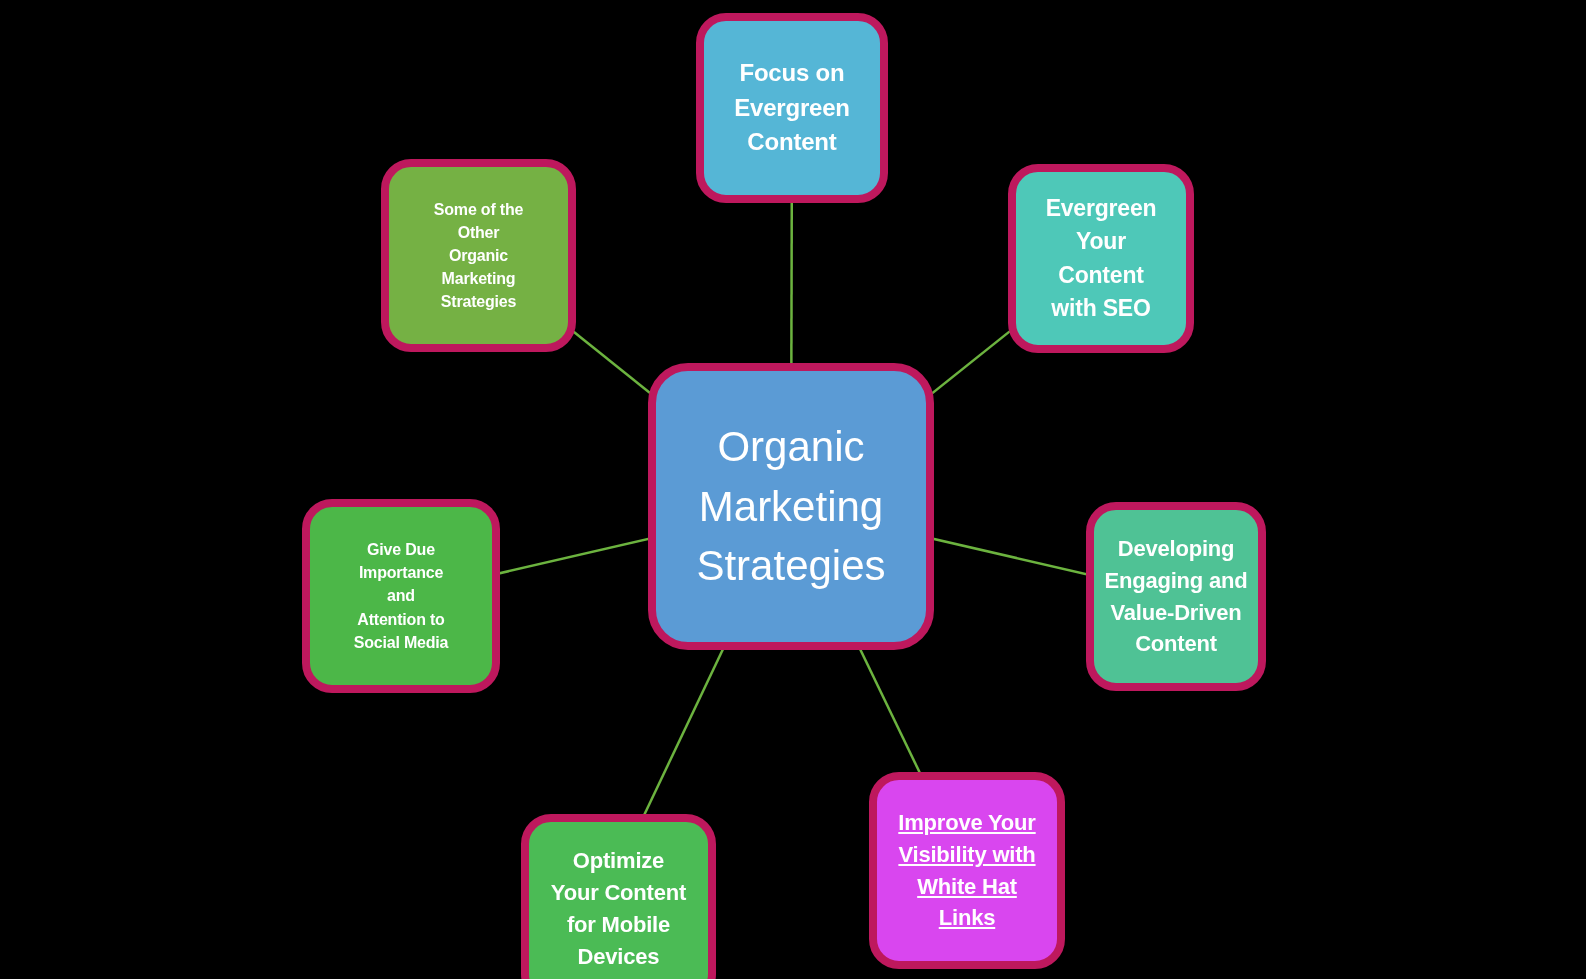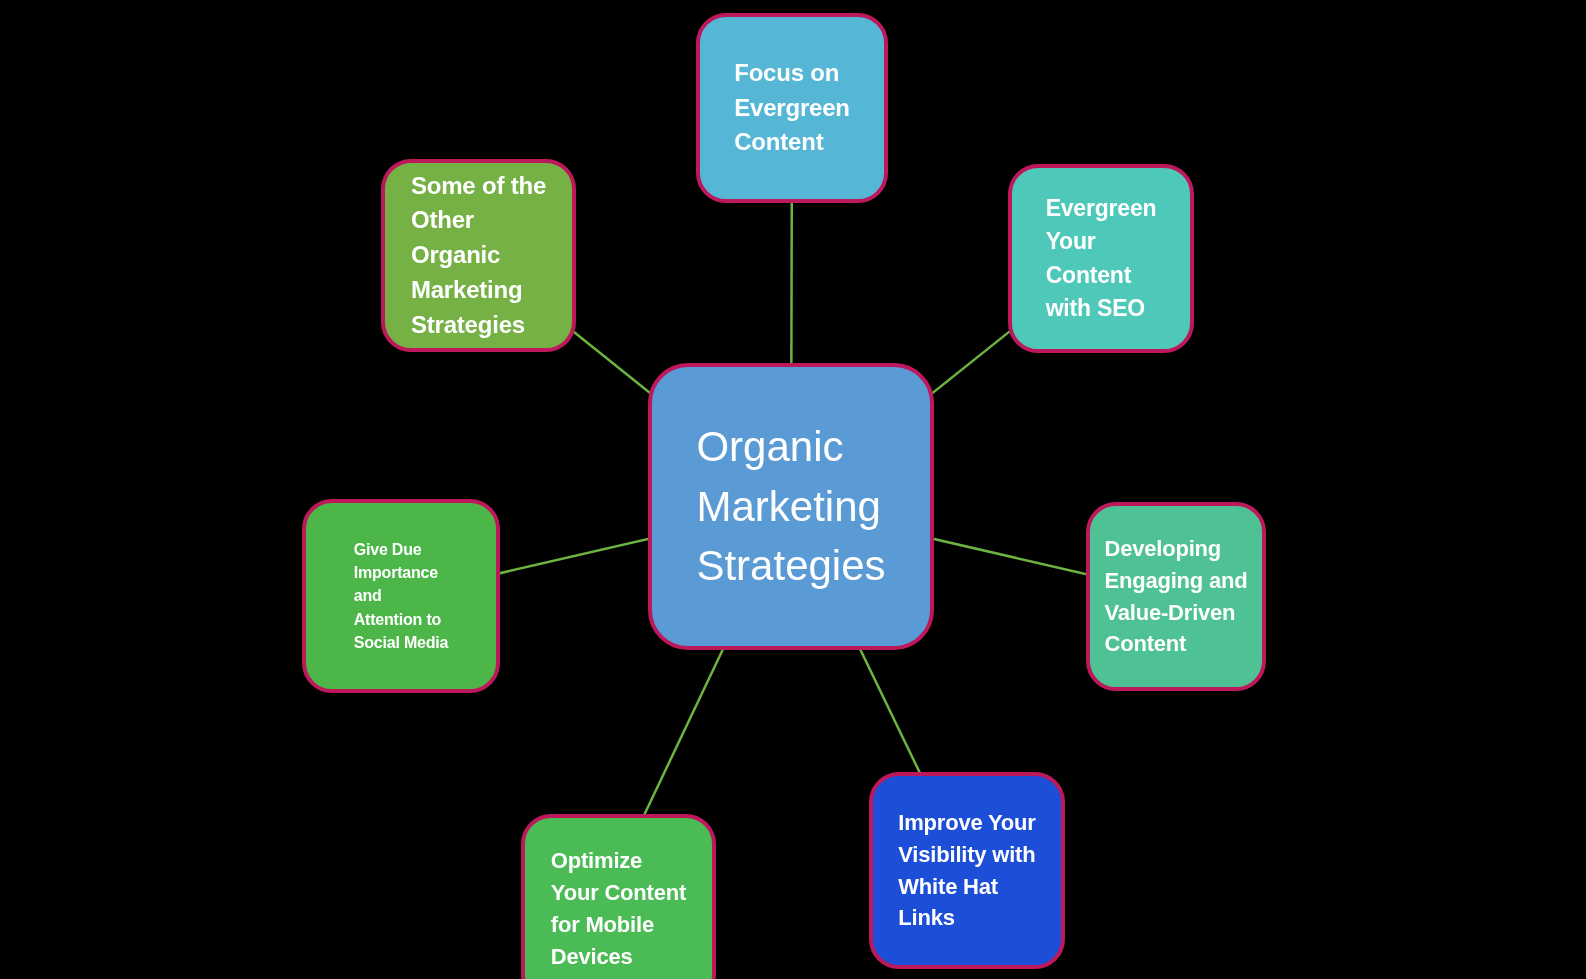--- a/index.html
+++ b/index.html
@@ -21,25 +21,26 @@
     top: 0;
     width: 1586px;
     height: 979px;
   }
   .connectors line {
     stroke-width: 2.5;
   }
   .node {
     position: absolute;
     box-sizing: border-box;
-    border: 4px solid #be185d;
+    border: 8px solid #be185d;
     border-radius: 30px;
     display: flex;
     align-items: center;
     justify-content: center;
+    text-align: center;
     color: #FFFFFF;
     font-weight: bold;
     white-space: pre-line;
     line-height: 1.45;
     letter-spacing: -0.2px;
     padding: 6px;
   }
   .node-center {
     left: 648px; top: 363px; width: 286px; height: 287px;
     border-radius: 40px;
@@ -47,21 +48,21 @@
     font-size: 42px;
     line-height: 1.42;
     letter-spacing: 0;
   }
   .n0 { left: 696px;  top: 13px;  width: 192px; height: 190px; font-size: 24px; }
   .n1 { left: 1008px; top: 164px; width: 186px; height: 189px; font-size: 23px; }
   .n2 { left: 1086px; top: 502px; width: 180px; height: 189px; font-size: 22px; }
   .n3 { left: 869px;  top: 772px; width: 196px; height: 197px; font-size: 22px; }
   .n4 { left: 521px;  top: 774px; width: 195px; height: 190px; font-size: 22px; margin-top: 40px; }
   .n5 { left: 302px;  top: 499px; width: 198px; height: 194px; font-size: 16px; }
-  .n6 { left: 381px;  top: 159px; width: 195px; height: 193px; font-size: 24px; }
+  .n6 { left: 381px;  top: 159px; width: 195px; height: 193px; font-size: 16px; }
 </style>
 </head>
 <body>
 
 <div class="canvas">
 
   <svg class="connectors" viewBox="0 0 1586 979">
     <line x1="791" y1="506" x2="792" y2="108" style="stroke: rgb(108, 179, 63);"></line>
     <line x1="791" y1="506" x2="1101" y2="258.5" style="stroke: rgb(108, 179, 63);"></line>
     <line x1="791" y1="506" x2="1183" y2="596.5" style="stroke: rgb(108, 179, 63);"></line>
@@ -82,21 +83,21 @@
   <div class="node n1" style="background-color: rgb(78, 200, 184);">Evergreen
 Your
 Content
 with SEO</div>
 
   <div class="node n2" style="background-color: rgb(79, 194, 149);">Developing
 Engaging and
 Value-Driven
 Content</div>
 
-  <div class="node n3" style="background-color: #1d4ed8;">Improve Your
+  <div class="node n3" style="background-color: #d946ef; text-decoration: underline;">Improve Your
 Visibility with
 White Hat
 Links</div>
 
   <div class="node n4" style="background-color: rgb(75, 187, 85);">Optimize
 Your Content
 for Mobile
 Devices</div>
 
   <div class="node n5" style="background-color: rgb(76, 183, 72);">Give Due

